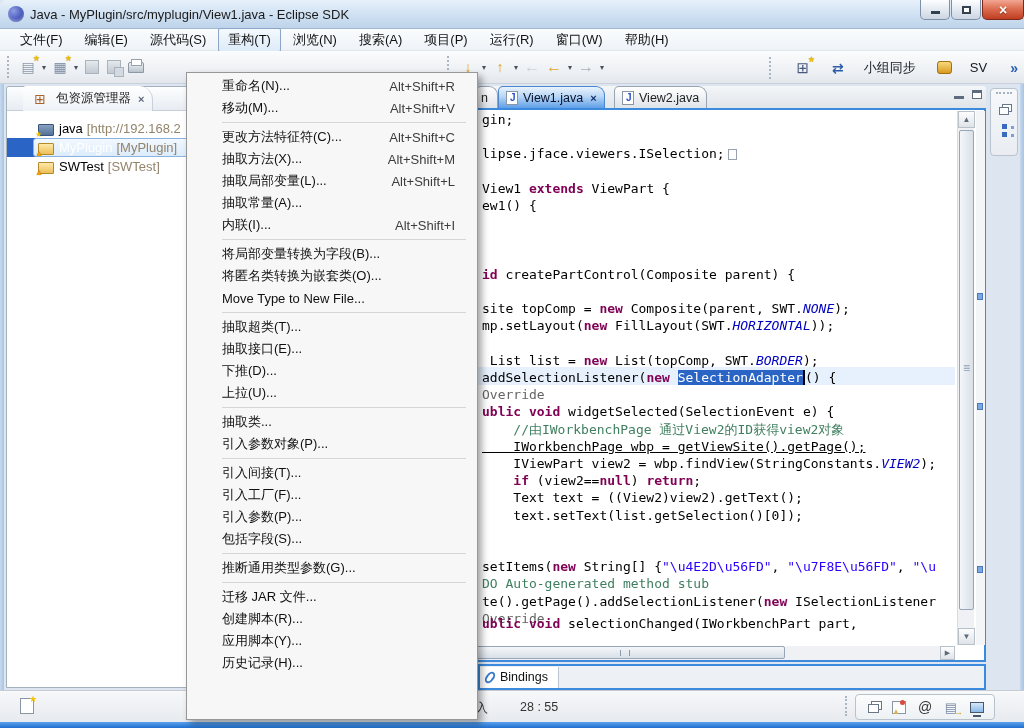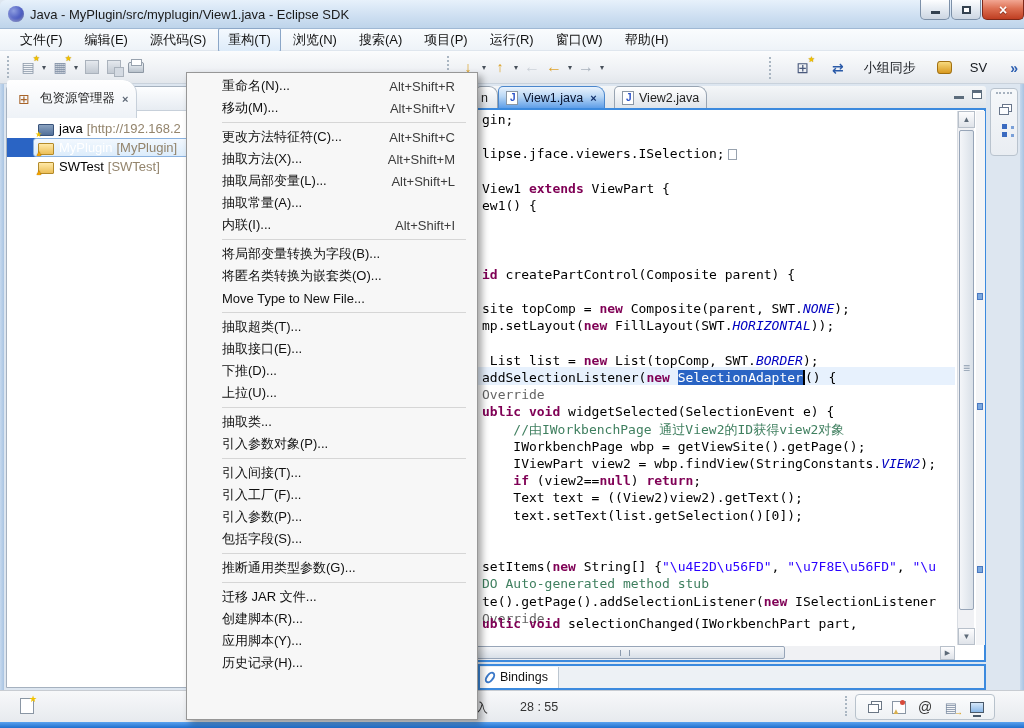--- a/index.html
+++ b/index.html
@@ -46,21 +46,21 @@
   .persp-bar{position:absolute;right:6px;top:53px;height:29px;display:flex;align-items:center;gap:13px;}
   .i-open-persp::before{content:"⊞";color:#49597c;font-size:15px;}
   .i-team-sync::before{content:"⇄";color:#2a5aa8;font-weight:bold;}
   .persp-label{font-size:13px;color:#15191e;margin:0 8px 0 2px;}
   .i-svn{width:15px;height:13px;background:linear-gradient(#f7da7e,#d99a20);border:1px solid #a17010;border-radius:3px/4px;margin-right:3px;}
   .chev{color:#2a5db0;font-weight:bold;font-size:14px;margin-left:2px;}
 
   
   .pkg-view{left:6px;top:86px;width:384px;height:602px;background:#fff;border:1px solid #a5b1bf;border-radius:3px 3px 0 0;}
   .pkg-tabrow{height:24px;background:linear-gradient(180deg,#fdfeff,#e7ecf2);border-bottom:1px solid #c7d0da;display:flex;align-items:center;border-radius:3px 3px 0 0;}
-  .pkg-tab{display:flex;align-items:center;height:38px;padding:0 8px 0 6px;background:linear-gradient(180deg,#ffffff,#eef2f7);border-right:1px solid #c7d0da;border-radius:3px 14px 0 0;}
+  .pkg-tab{display:flex;align-items:center;height:25px;padding:0 8px 0 6px;background:linear-gradient(180deg,#ffffff,#eef2f7);border-right:1px solid #c7d0da;border-radius:3px 14px 0 0;margin-left:16px;}
   .i-pkgexp::before{content:"⊞";color:#a8642a;font-size:14px;}
   .pkg-title{font-size:12.5px;color:#222;margin:0 7px 0 5px;}
   .tclose{color:#5e6876;font-size:11px;font-weight:bold;}
   .tree{padding-top:8px;}
   .trow{display:flex;align-items:center;height:19px;padding-left:30px;font-size:13px;color:#000;position:relative;}
   .trow.sel::before{content:"";position:absolute;left:26px;right:4px;top:0;bottom:0;background:linear-gradient(#f2f8fe,#dcecfb);border:1px solid #8ab2e0;border-radius:3px;}
   .trow>*{position:relative;}
   .fld{width:17px;height:14px;margin-right:5px;position:relative;flex:none;}
   .fld::before{content:"";position:absolute;left:1px;top:2px;width:14px;height:10px;border-radius:1px;}
   .fld-repo::before{background:linear-gradient(#8aa2c0,#51709a);border:1px solid #39537a;}
@@ -263,21 +263,21 @@
     <div class="cl" style="top: 68.8px;"><span class="p">View1 </span><span class="kw">extends</span><span class="p"> ViewPart {</span></div>
     <div class="cl" style="top: 86px;"><span class="p">ew1() {</span></div>
     <div class="cl" style="top: 154.8px;"><span class="kw">id</span><span class="p"> createPartControl(Composite parent) {</span></div>
     <div class="cl" style="top: 189.2px;"><span class="p">site topComp = </span><span class="kw">new</span><span class="p"> Composite(parent, SWT.</span><span class="st">NONE</span><span class="p">);</span></div>
     <div class="cl" style="top: 206.4px;"><span class="p">mp.setLayout(</span><span class="kw">new</span><span class="p"> FillLayout(SWT.</span><span class="st">HORIZONTAL</span><span class="p">));</span></div>
     <div class="cl" style="top: 240.8px;"><span class="p"> List list = </span><span class="kw">new</span><span class="p"> List(topComp, SWT.</span><span class="st">BORDER</span><span class="p">);</span></div>
     <div class="cl" style="top: 258px;"><span class="p">addSelectionListener(</span><span class="kw">new</span><span class="p"> </span><span class="sel">SelectionAdapter</span><span class="p">() {</span></div>
     <div class="cl" style="top: 275.2px;"><span class="ann">Override</span></div>
     <div class="cl" style="top: 292.4px;"><span class="kw">ublic</span><span class="p"> </span><span class="kw">void</span><span class="p"> widgetSelected(SelectionEvent e) {</span></div>
     <div class="cl" style="top: 309.6px;"><span class="cmt">    //由IWorkbenchPage 通过View2的ID获得view2对象</span></div>
-    <div class="cl" style="top: 326.8px;"><span class="p">    IWorkbenchPage wbp = getViewSite().getPage();</span></div>
+    <div class="cl" style="top: 326.8px; text-decoration: underline;"><span class="p">    IWorkbenchPage wbp = getViewSite().getPage();</span></div>
     <div class="cl" style="top: 344px;"><span class="p">    IViewPart view2 = wbp.findView(StringConstants.</span><span class="st">VIEW2</span><span class="p">);</span></div>
     <div class="cl" style="top: 361.2px;"><span class="p">    </span><span class="kw">if</span><span class="p"> (view2==</span><span class="kw">null</span><span class="p">) </span><span class="kw">return</span><span class="p">;</span></div>
     <div class="cl" style="top: 378.4px;"><span class="p">    Text text = ((View2)view2).getText();</span></div>
     <div class="cl" style="top: 395.6px;"><span class="p">    text.setText(list.getSelection()[0]);</span></div>
     <div class="cl" style="top: 447.2px;"><span class="p">setItems(</span><span class="kw">new</span><span class="p"> String[] {</span><span class="str">"\u4E2D\u56FD"</span><span class="p">, </span><span class="str">"\u7F8E\u56FD"</span><span class="p">, </span><span class="str">"\u</span></div>
     <div class="cl" style="top: 464.4px;"><span class="cmt">DO Auto-generated method stub</span></div>
     <div class="cl" style="top: 481.6px;"><span class="p">te().getPage().addSelectionListener(</span><span class="kw">new</span><span class="p"> ISelectionListener</span></div>
     <div class="cl" style="top: 498.8px;"><span class="ann">Override</span></div>
     <div class="cl" style="top: 504px;"><span class="kw">ublic</span><span class="p"> </span><span class="kw">void</span><span class="p"> selectionChanged(IWorkbenchPart part,</span></div>
     <div class="cl" style="top: 533.2px;"><span class="p">         ISelection selection) {</span></div>

